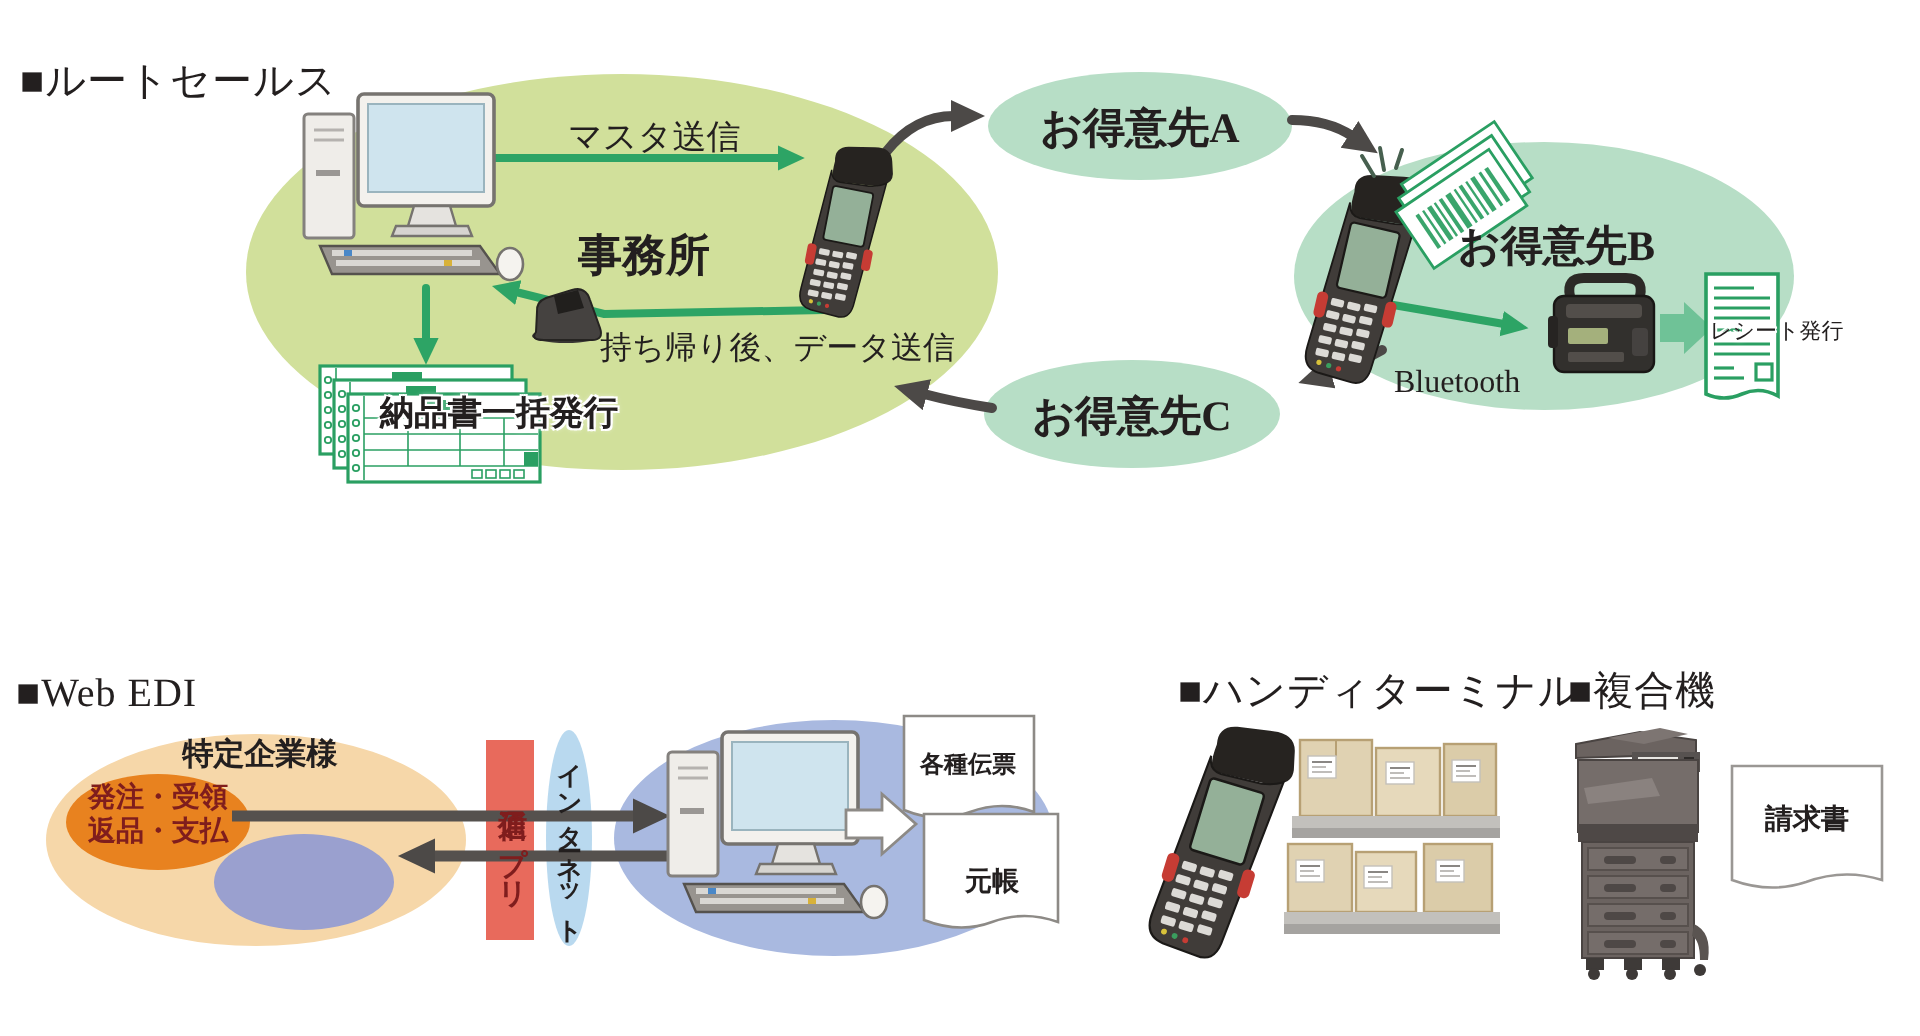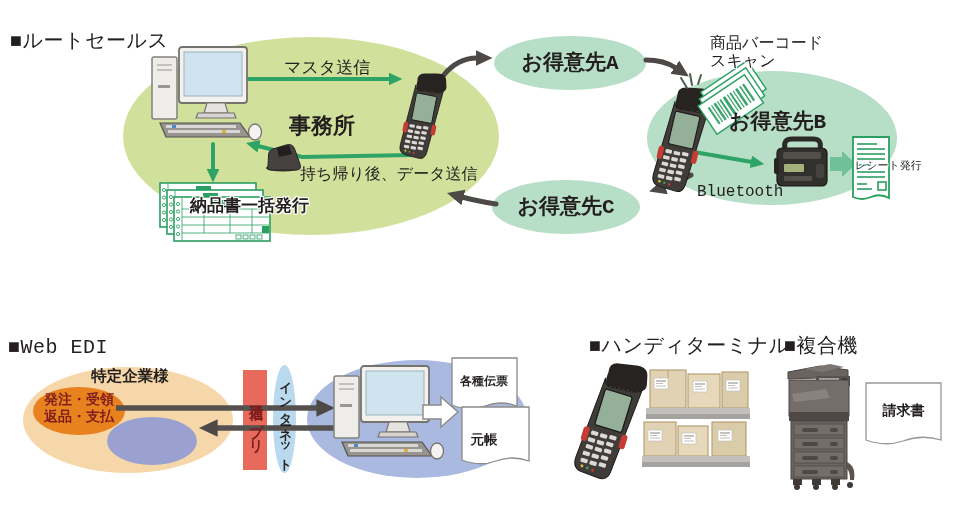--- a/index.html
+++ b/index.html
@@ -1,17 +1,17 @@
 <!DOCTYPE html>
 <html><head>
 <meta charset="utf-8">
 <style>
   html,body{margin:0;padding:0;background:#fff;}
   .stage{position:relative;width:960px;height:518px;background:#ffffff;overflow:hidden;
-         font-family:Liberation Mono, monospace;color:#231f1f;}
+         font-family:Liberation Serif, serif;color:#231f1f;}
   .stage svg{position:absolute;left:0;top:0;}
   .t{position:absolute;white-space:nowrap;line-height:1.15;}
   .preline{white-space:pre-line;}
   .b{font-weight:bold;}
   .w{color:#7f1d1d;}
   .center{text-align:center;}
   .halo{text-shadow:-1px -1px 0 #fff,1px -1px 0 #fff,-1px 1px 0 #fff,1px 1px 0 #fff,0 0 3px #fff;}
   .title{font-size:20px;letter-spacing:0.5px;}
   .vbox{position:absolute;display:flex;align-items:center;justify-content:center;}
   .vtext{writing-mode:vertical-rl;text-orientation:upright;letter-spacing:1px;line-height:1;}
@@ -312,37 +312,35 @@
 
 <div class="t" style="left:284px;top:59px;font-size:17px;">マスタ送信</div>
 <div class="t b" style="left:289px;top:115px;font-size:22px;">事務所</div>
 <div class="t" style="left:300px;top:166px;font-size:16px;">持ち帰り後、データ送信</div>
 <div class="t b halo" style="left:190px;top:197px;font-size:17px;">納品書一括発行</div>
 
 <div class="t b center" style="left:494px;top:52px;width:152px;font-size:21px;">お得意先A</div>
 <div class="t b" style="left:729px;top:111px;font-size:21px;">お得意先B</div>
 <div class="t b center" style="left:492px;top:196px;width:148px;font-size:21px;">お得意先C</div>
 
-<div class="t preline halo" style="left:710px;top:35px;font-size:16px;">商品バーコード
-スキャン</div>
 <div class="t halo" style="left:855px;top:116px;font-size:11px;margin-top:44px;">レシート発行</div>
 <div class="t" style="left:697px;top:171px;font-size:16px;margin-top:12px;">Bluetooth</div>
 
 <div class="t title" style="left:8px;top:336px;">■Web EDI</div>
 <div class="t b center" style="left:88px;top:369px;width:84px;font-size:15.5px;">特定企業様</div>
 <div class="t b w preline center" style="left:35px;top:392px;width:88px;font-size:14px;line-height:1.2;">発注・受領
 返品・支払</div>
 
 <div class="vbox" style="left:243px;top:372px;width:24px;height:96px;">
   <span class="vtext b w" style="font-size:14.5px;">通信アプリ</span>
 </div>
 <div class="vbox" style="left:272px;top:367px;width:25px;height:104px;">
   <span class="vtext b" style="font-size:12.5px;">インターネット</span>
 </div>
 
 <div class="t b center" style="left:452px;top:376px;width:64px;font-size:12px;">各種伝票</div>
-<div class="t b center" style="left:454px;top:433px;width:60px;font-size:13.5px;">元帳</div>
+<div class="t b center" style="left:466px;top:433px;width:60px;font-size:13.5px;">元帳</div>
 
 <div class="t title" style="left:589px;top:335px;">■ハンディターミナル</div>
 <div class="t title" style="left:784px;top:335px;">■複合機</div>
 <div class="t b center" style="left:866px;top:403px;width:75px;font-size:14px;">請求書</div>
 
 </div>
 
 </body></html>

